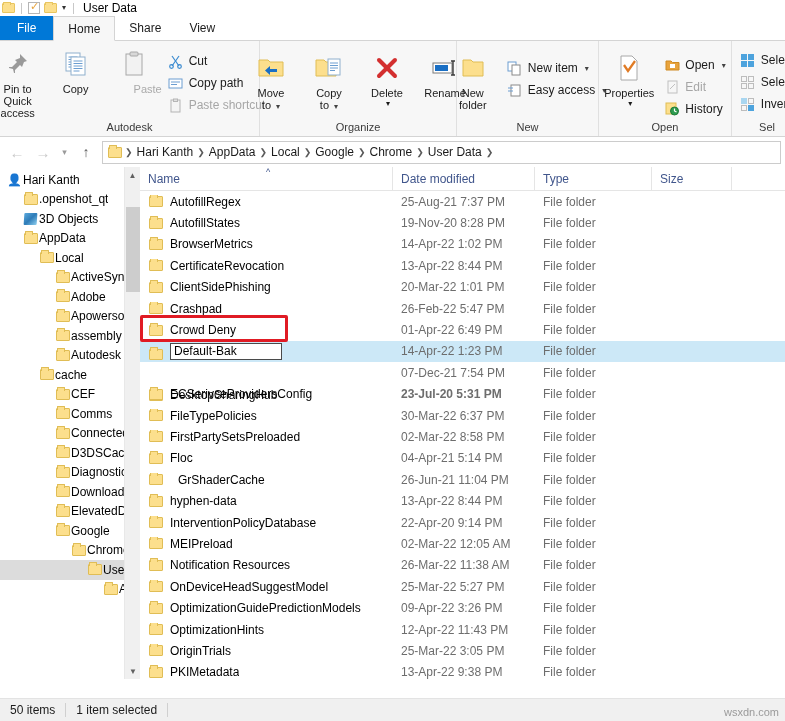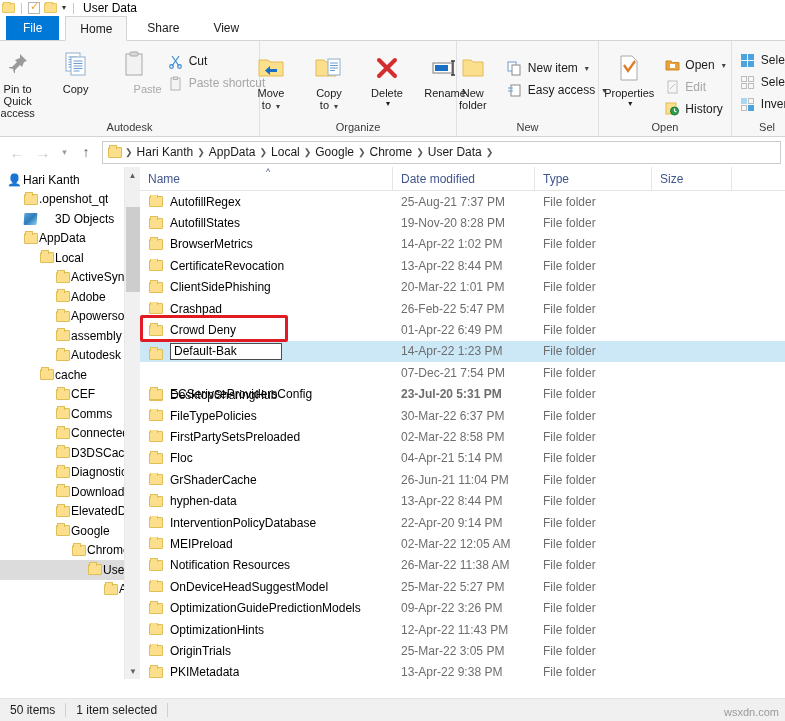--- a/index.html
+++ b/index.html
@@ -39,21 +39,21 @@
   .qat-caret { font-size:8px; color:#333; line-height:1; padding:0 1px; }
   .title-text { font-size:12px; color:#000; margin-left:7px; white-space:nowrap; }
 
   
   .tabstrip {
     height: 25px; display:flex; align-items:stretch;
     background:#ffffff; border-bottom:1px solid #d4d4d4;
   }
   .tab {
     padding:0 14px; display:flex; align-items:center; font-size:12px;
-    color:#1b1b1b; cursor:default; white-space:nowrap;margin-left:6px;
+    color:#1b1b1b; cursor:default; white-space:nowrap;
   }
   .tab.file { background:#0078d7; color:#ffffff; padding:0 17px; }
   .tab.active {
     background:#f7f7f7; border:1px solid #d4d4d4; border-bottom:1px solid #f7f7f7;
     margin-bottom:-1px;
   }
 
   
   .ribbon {
     height: 96px; background:#f7f7f7; border-bottom:1px solid #d4d4d4;
@@ -267,20 +267,31 @@
               <svg width="15" height="15" viewBox="0 0 15 15">
                   <g stroke="#3b8bd0" stroke-width="1.2" fill="none">
                     <path d="M4 2 L11 12"></path>
                     <path d="M11 2 L4 12"></path>
                     <circle cx="3.5" cy="12.5" r="1.8"></circle>
                     <circle cx="11.5" cy="12.5" r="1.8"></circle>
                   </g>
                 </svg>
             </span>
             <span>Cut</span>
+          </div>
+          <div class="small-btn">
+            <span class="small-icon">
+              <svg width="15" height="13" viewBox="0 0 15 13">
+                  <rect x="1" y="2" width="13" height="9" fill="#fff" stroke="#6c9ed1"></rect>
+                  <g stroke="#6c9ed1" stroke-width="1">
+                    <path d="M3 5h9M3 7.5h6"></path>
+                  </g>
+                </svg>
+            </span>
+            <span>Copy path</span>
           </div>
           <div class="small-btn disabled">
             <span class="small-icon">
               <svg width="13" height="15" viewBox="0 0 13 15">
                   <rect x="2" y="2" width="9" height="12" fill="#f4f4f4" stroke="#b5b5b5"></rect>
                   <rect x="4.5" y="1" width="4" height="2.5" fill="#e0e0e0" stroke="#b5b5b5"></rect>
                 </svg>
             </span>
             <span>Paste shortcut</span>
           </div>
@@ -506,21 +517,21 @@
               <span class="user-ico">👤</span>
             </span>
             <span class="tree-label">Hari Kanth</span>
           </div>
           <div class="tree-item" style="padding-left: 22px;">
             <span class="tree-ico">
               <span class="tf"></span>
             </span>
             <span class="tree-label">.openshot_qt</span>
           </div>
-          <div class="tree-item" style="padding-left: 22px; gap: 16px;">
+          <div class="tree-item" style="padding-left: 22px;">
             <span class="tree-ico">
               <span class="cube-ico"></span>
             </span>
             <span class="tree-label">3D Objects</span>
           </div>
           <div class="tree-item" style="padding-left: 22px;">
             <span class="tree-ico">
               <span class="tf"></span>
             </span>
             <span class="tree-label">AppData</span>
@@ -769,21 +780,21 @@
           <div class="row">
             <div class="cell-name" style="width: 253px;">
               <span class="tf"></span>
               <span class="cell name-txt">Floc</span>
             </div>
             <div class="cell" style="width: 142px;">04-Apr-21 5:14 PM</div>
             <div class="cell" style="width: 117px;">File folder</div>
             <div class="cell" style="width: 80px;"></div>
           </div>
           <div class="row">
-            <div class="cell-name" style="width: 253px;">
+            <div class="cell-name" style="width: 253px; gap: 8px;">
               <span class="tf"></span>
               <span class="cell name-txt">GrShaderCache</span>
             </div>
             <div class="cell" style="width: 142px;">26-Jun-21 11:04 PM</div>
             <div class="cell" style="width: 117px;">File folder</div>
             <div class="cell" style="width: 80px;"></div>
           </div>
           <div class="row">
             <div class="cell-name" style="width: 253px;">
               <span class="tf"></span>

